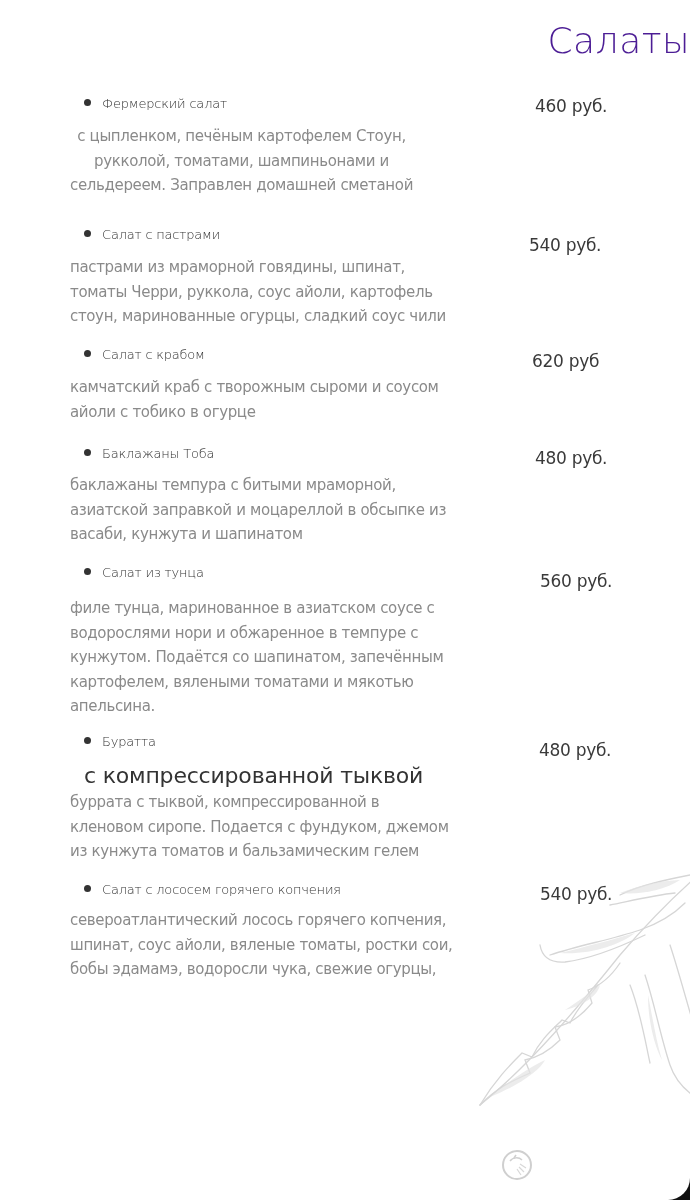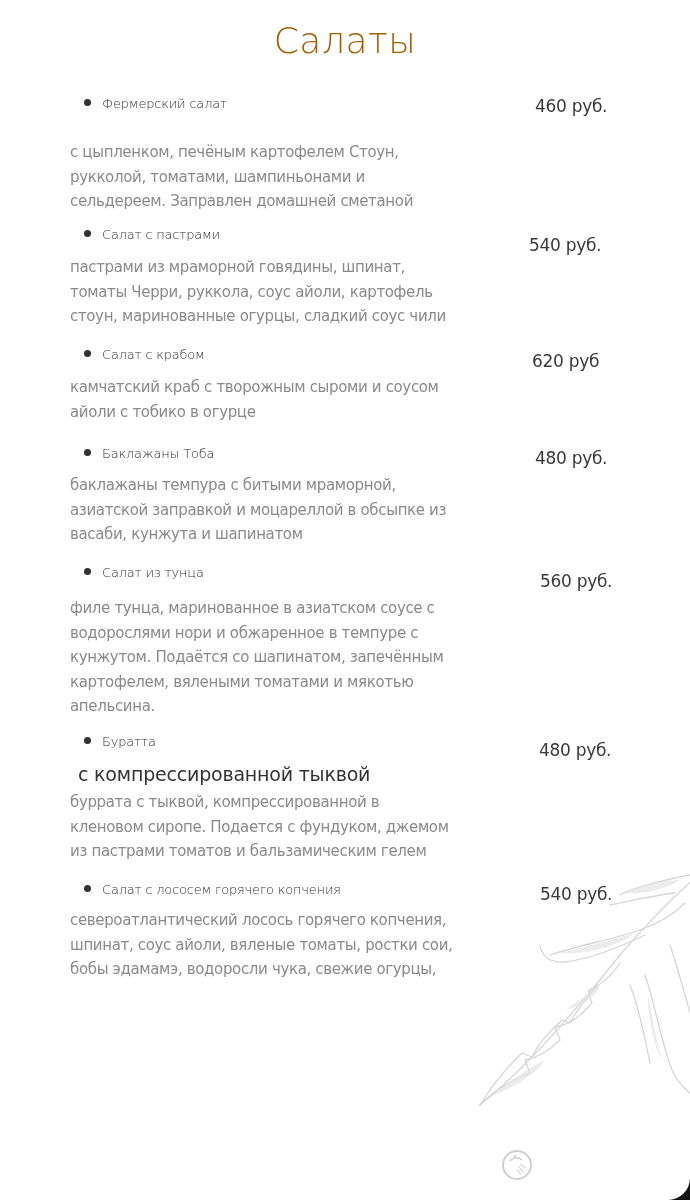--- a/index.html
+++ b/index.html
@@ -26,24 +26,24 @@
       position: absolute;
       right: 0; bottom: 0;
       width: 30px; height: 30px;
       background: #111;
     }
     .title {
       position: absolute;
       top: 20px;
       left: 0;
       width: 690px;
-      text-align: center;
+      text-align: right;
       font-size: 36px;
       font-weight: 300;
-      color: #a16207;
+      color: #4c1d95;
       letter-spacing: 0.5px;
       font-family: "DejaVu Sans", sans-serif;
     }
     .item {
       position: absolute;
       left: 0;
       width: 690px;
     }
     .item-name {
       position: absolute;
@@ -61,22 +61,22 @@
       height: 7px;
       border-radius: 50%;
       background: #333;
       margin-right: 11px;
       vertical-align: middle;
       position: relative;
       top: -2px;
     }
     .item-name2 {
       position: absolute;
-      left: 78px;
-      font-size: 19px;
+      left: 84px;
+      font-size: 22px;
       color: #333333;
       white-space: nowrap;
       font-family: "DejaVu Sans", sans-serif;
       letter-spacing: -0.2px;
     }
     .item-price {
       position: absolute;
       font-size: 17px;
       color: #3a3a3a;
       white-space: nowrap;
@@ -137,21 +137,21 @@
     </g>
   </svg>
 
   <div class="title">Салаты</div>
 
   <div class="item" style="top:96px;">
     <div class="item-name" style="top:0;">
       <span class="bullet"></span><span>Фермерский салат</span>
     </div>
     <div class="item-price" style="left:535px; top:0;">460 руб.</div>
-    <div class="item-desc" style="top:44px;">
+    <div class="item-desc" style="top:28px;text-align:center;">
       <div>с цыпленком, печёным картофелем Стоун,</div>
       <div>рукколой, томатами, шампиньонами и</div>
       <div>сельдереем. Заправлен домашней сметаной</div>
     </div>
   </div>
 
   <div class="item" style="top:227px;">
     <div class="item-name" style="top:0;">
       <span class="bullet"></span><span>Салат с пастрами</span>
     </div>
@@ -202,21 +202,21 @@
 
   <div class="item" style="top:734px;">
     <div class="item-name" style="top:0;">
       <span class="bullet"></span><span>Буратта</span>
     </div>
     <div class="item-name2" style="top:29px;">с компрессированной тыквой</div>
     <div class="item-price" style="left:539px; top:6px;">480 руб.</div>
     <div class="item-desc" style="top:56px;">
       <div>буррата с тыквой, компрессированной в</div>
       <div>кленовом сиропе. Подается с фундуком, джемом</div>
-      <div>из пастрами томатов и бальзамическим гелем</div>
+      <div>из кунжута томатов и бальзамическим гелем</div>
     </div>
   </div>
 
   <div class="item" style="top:882px;">
     <div class="item-name" style="top:0;">
       <span class="bullet"></span><span>Салат с лососем горячего копчения</span>
     </div>
     <div class="item-price" style="left:540px; top:2px;">540 руб.</div>
     <div class="item-desc" style="top:26px;">
       <div>североатлантический лосось горячего копчения,</div>

